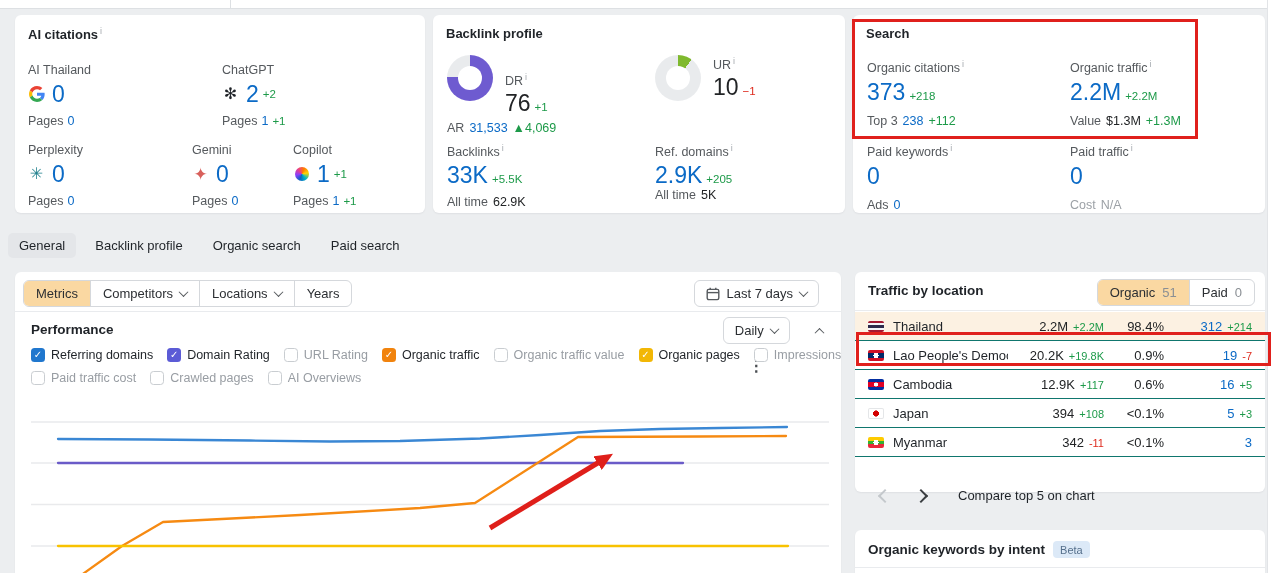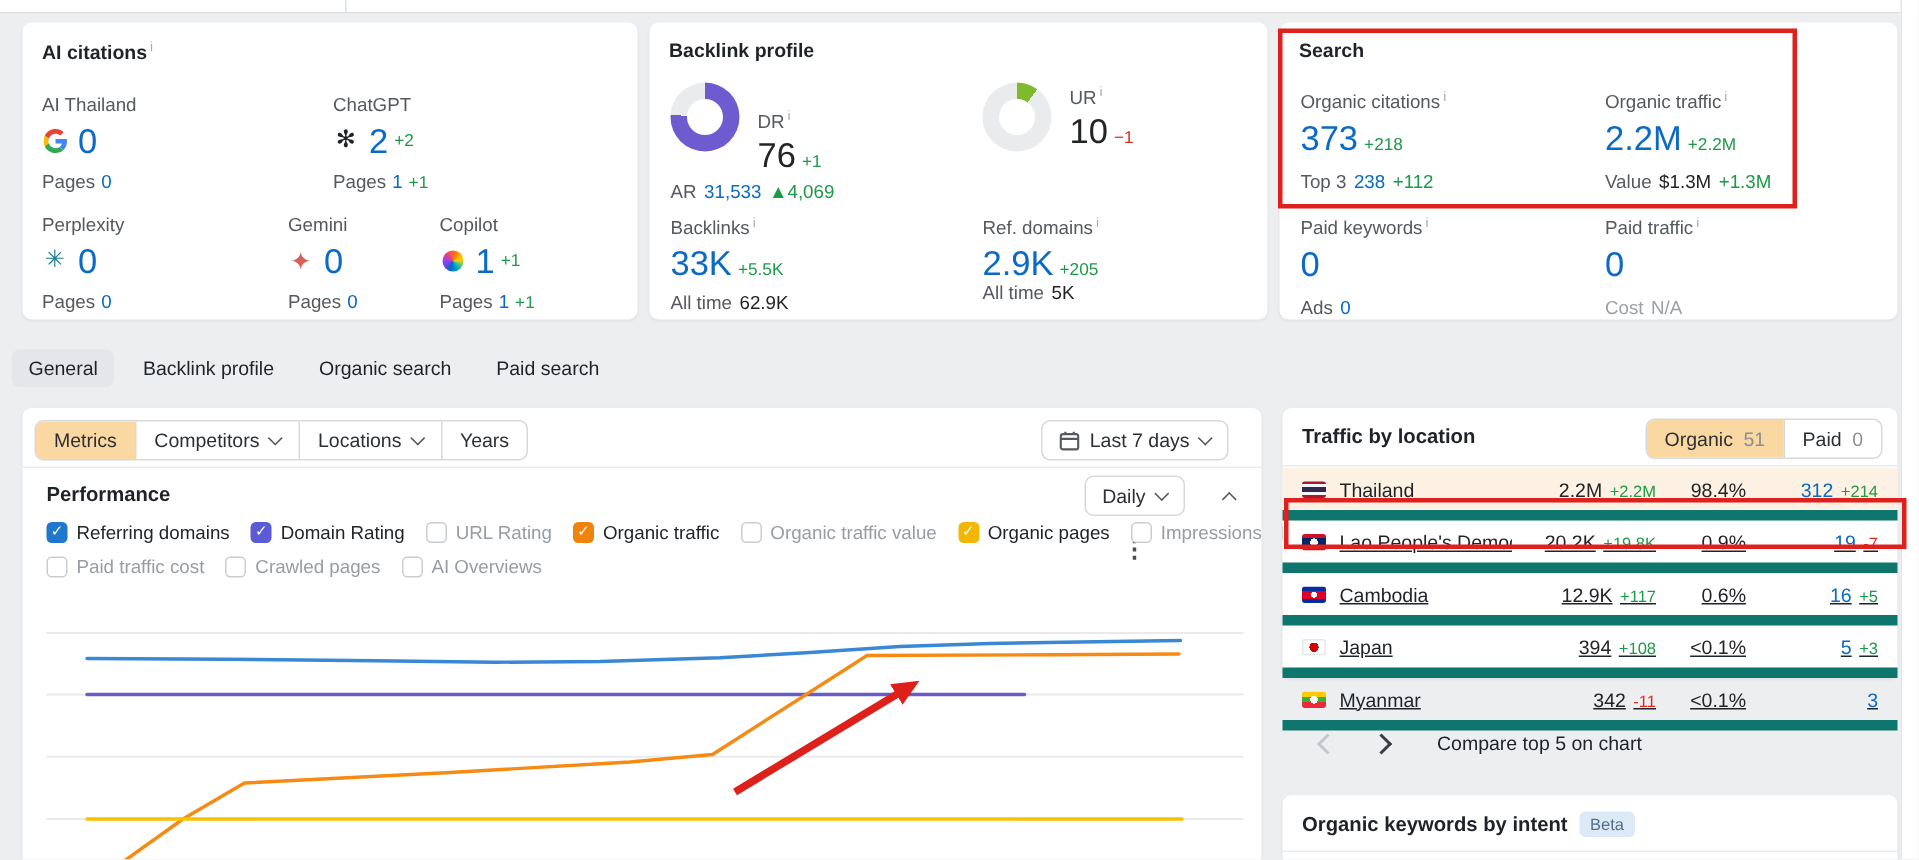--- a/index.html
+++ b/index.html
@@ -50,21 +50,21 @@
   .btn{display:inline-flex;align-items:center;gap:7px;border:1px solid #d5d8dc;border-radius:6px;background:#fff;padding:5px 11px;font-size:13px;color:#2c2f33;cursor:pointer;white-space:nowrap;}
   .kebab{font-size:16px;color:#4a4e52;padding:2px 6px;cursor:pointer;font-weight:bold;}
   
   .cbrow{display:flex;flex-wrap:nowrap;gap:14px;align-items:center;margin-bottom:9px;}
   .cb{display:flex;align-items:center;gap:6px;font-size:12.5px;cursor:pointer;white-space:nowrap;}
   .box{width:14px;height:14px;border-radius:3.5px;border:1px solid #c9cdd1;background:#fff;display:inline-flex;align-items:center;justify-content:center;font-size:10px;line-height:1;color:#fff;box-sizing:border-box;}
   .box.on{border:none;}
   
   .trow{display:grid;grid-template-columns:1fr 96px 60px 88px;align-items:center;padding:0 13px;height:28px;font-size:13px;}
   .thead{font-weight:bold;font-size:12.5px;height:26px;border-bottom:1px solid #e8eaec;}
-  .tr-item{border-bottom:7px solid #0f766e;cursor:pointer;text-decoration:underline;}
+  .tr-item{border-bottom:1px solid #0f766e;cursor:pointer;}
   .tr-item.hl{background:#fcf1e2;}
   .cR{text-align:right;white-space:nowrap;}
   .locname{overflow:hidden;white-space:nowrap;text-overflow:clip;display:flex;align-items:center;}
   .flag{width:16px;height:11px;border-radius:2px;margin-right:9px;flex-shrink:0;display:inline-block;}
   .f-th{background:linear-gradient(180deg,#a51931 0 18%,#f4f5f8 18% 36%,#2d2a4a 36% 64%,#f4f5f8 64% 82%,#a51931 82% 100%);}
   .f-la{background:radial-gradient(circle at 50% 50%,#fff 0 2.5px,rgba(0,0,0,0) 2.6px),linear-gradient(180deg,#ce1126 0 25%,#002868 25% 75%,#ce1126 75% 100%);}
   .f-kh{background:radial-gradient(circle at 50% 50%,#fff 0 2px,rgba(0,0,0,0) 2.1px),linear-gradient(180deg,#032ea1 0 25%,#e00025 25% 75%,#032ea1 75% 100%);}
   .f-jp{background:radial-gradient(circle at 50% 50%,#d30000 0 3px,#fff 3.1px);box-shadow:inset 0 0 0 1px #e4e6e8;}
   .f-mm{background:radial-gradient(circle at 50% 50%,#fff 0 2.5px,rgba(0,0,0,0) 2.6px),linear-gradient(180deg,#fecb00 0 33%,#34b233 33% 66%,#ea2839 66% 100%);}
   .smch{font-size:11px;margin-left:5px;}
@@ -299,21 +299,21 @@
       <polyline points="43,151 773,151" fill="none" stroke="#f8c200" stroke-width="2.3" stroke-linejoin="round" stroke-linecap="round"></polyline>
       <defs>
         <marker id="arrh" markerUnits="userSpaceOnUse" markerWidth="18" markerHeight="16" refX="4" refY="8" orient="auto">
           <polygon points="0,0 18,8 0,16" fill="#df1f1a"></polygon>
         </marker>
       </defs>
       <line x1="475" y1="133" x2="586" y2="66" stroke="#df1f1a" stroke-width="5" marker-end="url(#arrh)"></line>
     </svg>
 </section>
 
-<section class="card" style="left:855px;top:272px;width:410px;height:180px;">
+<section class="card" style="left:855px;top:272px;width:410px;height:220px;">
   <h3 class="ctitle" style="font-size:13.5px;">Traffic by location</h3>
   <div class="seg" style="position:absolute;right:10px;top:7px;">
     <span class="sg active">
         <span>Organic</span>
         <span class="cnt">51</span>
       </span>
     <span class="sg">
         <span>Paid</span>
         <span class="cnt">0</span>
       </span>

